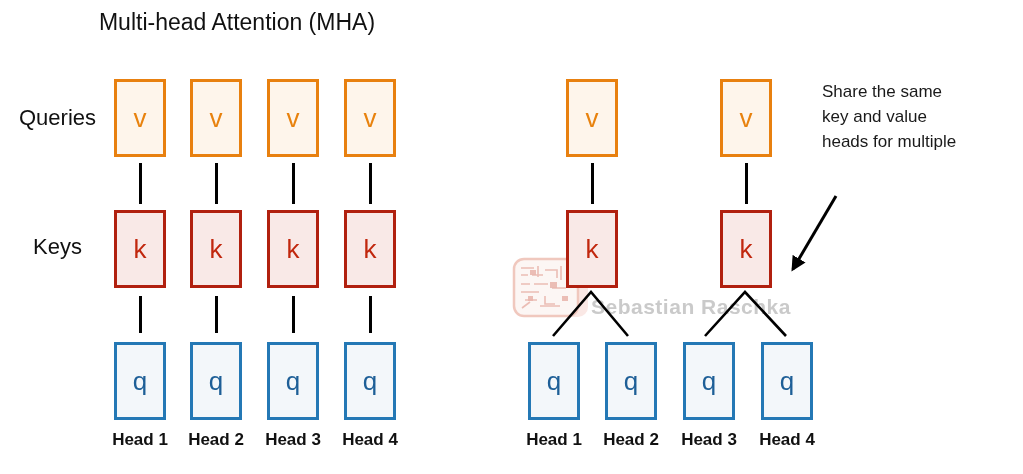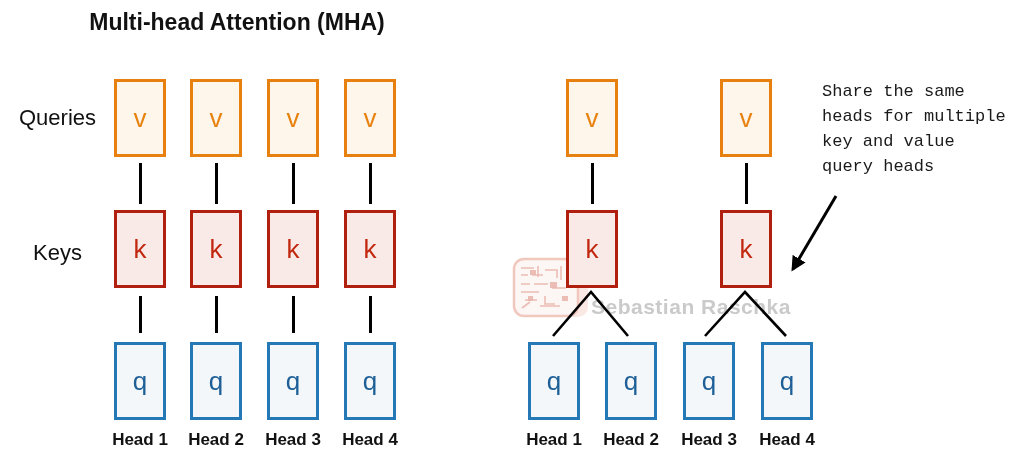--- a/index.html
+++ b/index.html
@@ -2,42 +2,42 @@
 <html style="--c-value_border: #E8800F; --c-value_fill: #FEF5EB; --c-value_text: #E8820E; --c-key_border: #B1200F; --c-key_fill: #F9E9E7; --c-key_text: #C1270E; --c-query_border: #2478B5; --c-query_fill: #F3F7FA; --c-query_text: #1E5F97; --c-connector: #000000; --c-watermark_text: #C5C5C5; --c-watermark_red: #CC5540;"><head>
 <meta charset="utf-8">
 <style>
   html,body { margin:0; padding:0; background:#ffffff; }
   .canvas {
     position:relative; width:1023px; height:474px; background:#ffffff;
     font-family:"Liberation Sans", sans-serif; overflow:hidden;
   }
   .panel-title {
     position:absolute; top:8px; width:400px; text-align:center;
-    font-size:23px; font-weight:bold; color:#111; line-height:28px;
+    font-size:23px; font-weight:normal; color:#111; line-height:28px;
   }
   .row-label {
     position:absolute; left:5px; width:105px; text-align:center;
     font-size:22px; color:#111; line-height:26px;
   }
   .box {
     position:absolute; width:46px; height:72px;
     border:3px solid #000; display:flex; align-items:center; justify-content:center;
     font-size:26px; line-height:1;
   }
   .box.v { border-color:var(--c-value_border); background:var(--c-value_fill); color:var(--c-value_text); }
   .box.k { border-color:var(--c-key_border);   background:var(--c-key_fill);   color:var(--c-key_text); }
   .box.q { border-color:var(--c-query_border); background:var(--c-query_fill); color:var(--c-query_text); }
   .vline { position:absolute; width:3px; background:var(--c-connector); }
   .head-label {
     position:absolute; top:430px; width:76px; text-align:center;
     font-size:17px; font-weight:bold; color:#111;
   }
   .annotation {
     position:absolute; left:822px; top:79px;
-    font-family:Liberation Mono, monospace; font-size:17px; line-height:25px; color:#1a1a1a;
+    font-family:Liberation Sans, sans-serif; font-size:17px; line-height:25px; color:#1a1a1a;
   }
   .watermark-text {
     position:absolute; left:591px; top:295px;
     font-size:21px; font-weight:bold; letter-spacing:0.5px;
     color:var(--c-watermark_text); opacity:0.9; white-space:nowrap;
   }
   .overlay, .underlay { position:absolute; left:0; top:0; pointer-events:none; }
 </style>
 </head>
 <body>
@@ -57,21 +57,21 @@
         <rect x="528" y="296" width="5" height="5"></rect>
         <rect x="562" y="296" width="6" height="5"></rect>
       </g>
     </g>
   </svg>
   <div class="watermark-text">Sebastian Raschka</div>
 
   <div class="panel-title" style="left:37px">Multi-head Attention (MHA)</div>
 
   <div class="row-label" style="top:105px">Queries</div>
-  <div class="row-label" style="top:240px">Keys</div>
+  <div class="row-label" style="top:234px">Keys</div>
 
   <div class="box v" style="left:114px;top:79px">v</div>
   <div class="box v" style="left:190px;top:79px">v</div>
   <div class="box v" style="left:267px;top:79px">v</div>
   <div class="box v" style="left:344px;top:79px">v</div>
 
   <div class="vline" style="left:139px;top:163px;height:41px"></div>
   <div class="vline" style="left:215px;top:163px;height:41px"></div>
   <div class="vline" style="left:292px;top:163px;height:41px"></div>
   <div class="vline" style="left:369px;top:163px;height:41px"></div>
@@ -111,23 +111,22 @@
   <div class="box q" style="left:683px;top:342px">q</div>
   <div class="box q" style="left:761px;top:342px">q</div>
 
   <div class="head-label" style="left:516px">Head 1</div>
   <div class="head-label" style="left:593px">Head 2</div>
   <div class="head-label" style="left:671px">Head 3</div>
   <div class="head-label" style="left:749px">Head 4</div>
 
   <div class="annotation">
     <div>Share the same</div>
+    <div>key and value</div>
     <div>heads for multiple</div>
-    <div>key and value</div>
-    <div>query heads</div>
   </div>
 
   <svg class="overlay" width="1023" height="474" viewBox="0 0 1023 474">
     <defs>
       <marker id="ah" viewBox="0 0 10 10" refX="8" refY="5" markerWidth="5" markerHeight="5" orient="auto">
         <path d="M0,0 L10,5 L0,10 z" fill="#000"></path>
       </marker>
     </defs>
     <polyline points="553,336 591,292 628,336" fill="none" stroke="#000" stroke-width="2.6"></polyline>
     <polyline points="705,336 745,292 786,336" fill="none" stroke="#000" stroke-width="2.6"></polyline>

